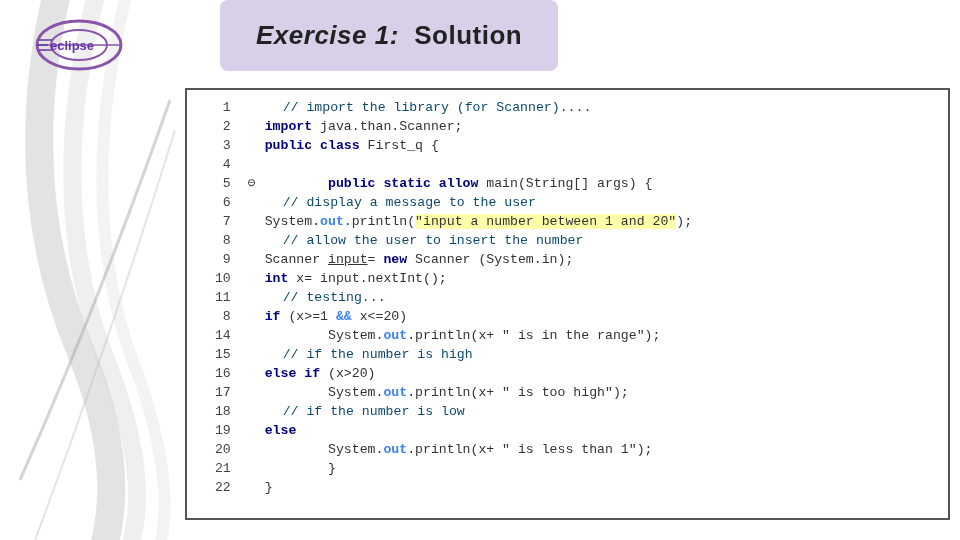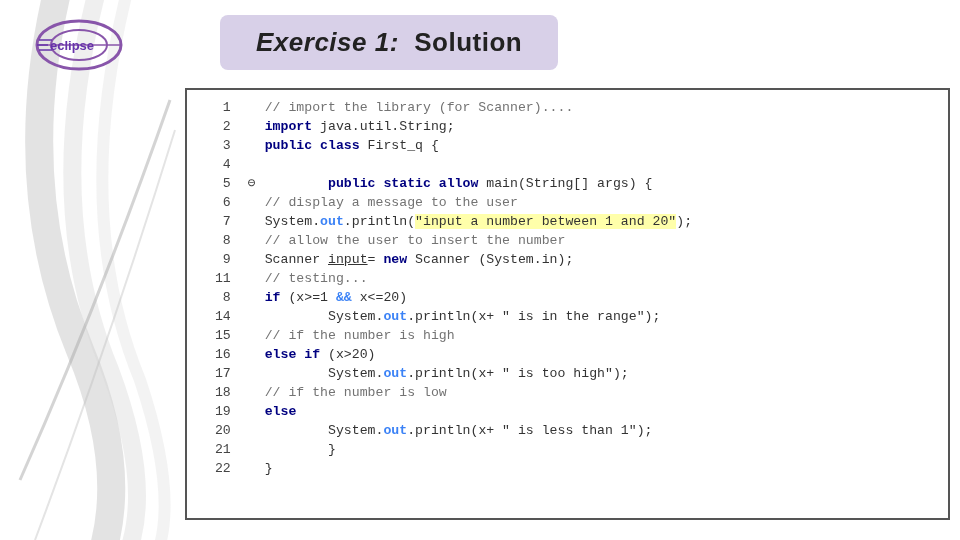--- a/index.html
+++ b/index.html
@@ -33,25 +33,25 @@
 
     .eclipse-logo {
       width: 95px;
       height: 55px;
       position: relative;
     }
 
     
     .title-box {
       position: absolute;
-      top: 15px;
+      top: 0;
       left: 220px;
       background: #d8d0e8;
       border-radius: 8px;
-      padding: 12px 36px;
+      padding: 20px 36px;
       z-index: 10;
     }
 
     .title-text {
       font-size: 26px;
       font-weight: 900;
       font-family: Arial, sans-serif;
       color: #222;
       letter-spacing: 0.5px;
     }
@@ -105,21 +105,21 @@
     }
 
     .code-line {
       color: #333;
       white-space: pre;
       font-family: 'Courier New', Courier, monospace;
       font-size: 13.2px;
       vertical-align: top;
     } 
     .kw-blue { font-weight: bold; color: #000080; text-align: right; }
-    .comment { color: #737373; }
+    .comment { color: #0c4a6e; margin-left: 18px; }
     .plain { color: #333; }
     .bold-plain { font-weight: bold; color: #3b82f6; }
     .underline { text-decoration: underline; }
   </style>
 </head>
 <body>
 
 <svg class="bg-decoration" viewBox="0 0 960 540" xmlns="http://www.w3.org/2000/svg">
 
   <path d="M 60 -20 Q 10 180 80 350 Q 130 470 100 560" stroke="#c8c8c8" stroke-width="28" fill="none" opacity="0.5"></path>
@@ -158,21 +158,21 @@
   <table class="code-table">
     <tbody id="code-body">
     <tr>
           <td class="line-num">1</td>
           <td class="line-arrow"></td>
           <td class="code-line"><span class="comment">// import the library (for Scanner)....</span></td>
         </tr>
         <tr>
           <td class="line-num">2</td>
           <td class="line-arrow"></td>
-          <td class="code-line"><span class="kw-blue">import</span><span class="plain"> java.util.String;</span></td>
+          <td class="code-line"><span class="kw-blue">import</span><span class="plain"> java.than.Scanner;</span></td>
         </tr>
         <tr>
           <td class="line-num">3</td>
           <td class="line-arrow"></td>
           <td class="code-line"><span class="kw-blue">public class</span><span class="plain"> First_q {</span></td>
         </tr>
         <tr>
           <td class="line-num">4</td>
           <td class="line-arrow"></td>
           <td class="code-line"></td>
@@ -196,20 +196,25 @@
           <td class="line-num">8</td>
           <td class="line-arrow"></td>
           <td class="code-line"><span class="comment">// allow the user to insert the number</span></td>
         </tr>
         <tr>
           <td class="line-num">9</td>
           <td class="line-arrow"></td>
           <td class="code-line"><span class="plain">Scanner </span><span class="underline">input</span><span class="plain">= </span><span class="kw-blue">new</span><span class="plain"> Scanner (System.in);</span></td>
         </tr>
         <tr>
+          <td class="line-num">10</td>
+          <td class="line-arrow"></td>
+          <td class="code-line"><span class="kw-blue">int</span><span class="plain"> x= input.nextInt();</span></td>
+        </tr>
+        <tr>
           <td class="line-num">11</td>
           <td class="line-arrow"></td>
           <td class="code-line"><span class="comment">// testing...</span></td>
         </tr>
         <tr>
           <td class="line-num">8</td>
           <td class="line-arrow"></td>
           <td class="code-line"><span class="kw-blue">if</span><span class="plain"> (x&gt;=1 </span><span class="bold-plain">&amp;&amp;</span><span class="plain"> x&lt;=20)</span></td>
         </tr>
         <tr>

